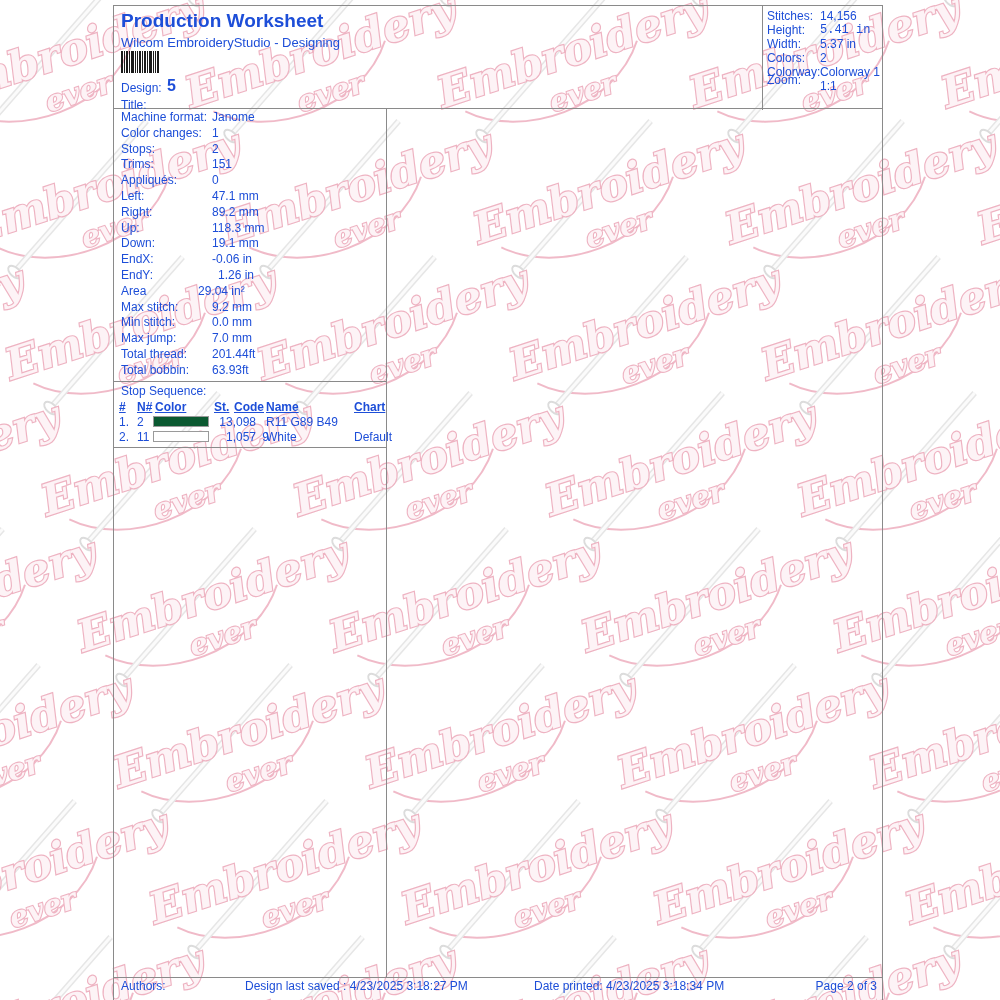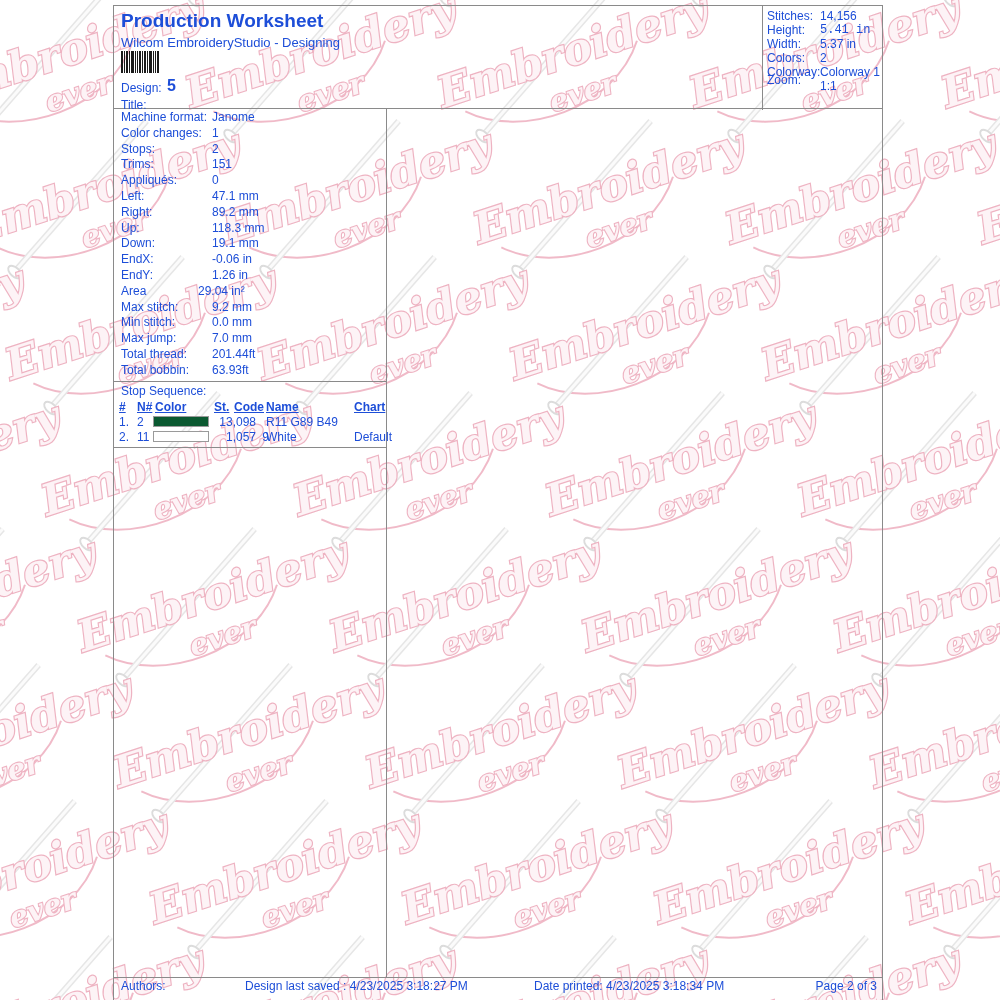--- a/index.html
+++ b/index.html
@@ -160,21 +160,21 @@
           <div class="abs t12" style="left: 98px; top: 81px;">47.1 mm</div>
           <div class="abs t12" style="left: 7px; top: 96.8px;">Right:</div>
           <div class="abs t12" style="left: 98px; top: 96.8px;">89.2 mm</div>
           <div class="abs t12" style="left: 7px; top: 112.6px;">Up:</div>
           <div class="abs t12" style="left: 98px; top: 112.6px;">118.3 mm</div>
           <div class="abs t12" style="left: 7px; top: 128.4px;">Down:</div>
           <div class="abs t12" style="left: 98px; top: 128.4px;">19.1 mm</div>
           <div class="abs t12" style="left: 7px; top: 144.2px;">EndX:</div>
           <div class="abs t12" style="left: 98px; top: 144.2px;">-0.06 in</div>
           <div class="abs t12" style="left: 7px; top: 160px;">EndY:</div>
-          <div class="abs t12" style="left: 98px; top: 160px;">1.26 in</div>
+          <div class="abs t12" style="left: 104px; top: 160px;">1.26 in</div>
           <div class="abs t12" style="left: 7px; top: 175.8px;">Area</div>
           <div class="abs t12" style="left: 84px; top: 175.8px; text-align: center;">29.04 in²</div>
           <div class="abs t12" style="left: 7px; top: 191.6px;">Max stitch:</div>
           <div class="abs t12" style="left: 98px; top: 191.6px;">9.2 mm</div>
           <div class="abs t12" style="left: 7px; top: 207.4px;">Min stitch:</div>
           <div class="abs t12" style="left: 98px; top: 207.4px;">0.0 mm</div>
           <div class="abs t12" style="left: 7px; top: 223.2px;">Max jump:</div>
           <div class="abs t12" style="left: 98px; top: 223.2px;">7.0 mm</div>
           <div class="abs t12" style="left: 7px; top: 239px;">Total thread:</div>
           <div class="abs t12" style="left: 98px; top: 239px;">201.44ft</div>

